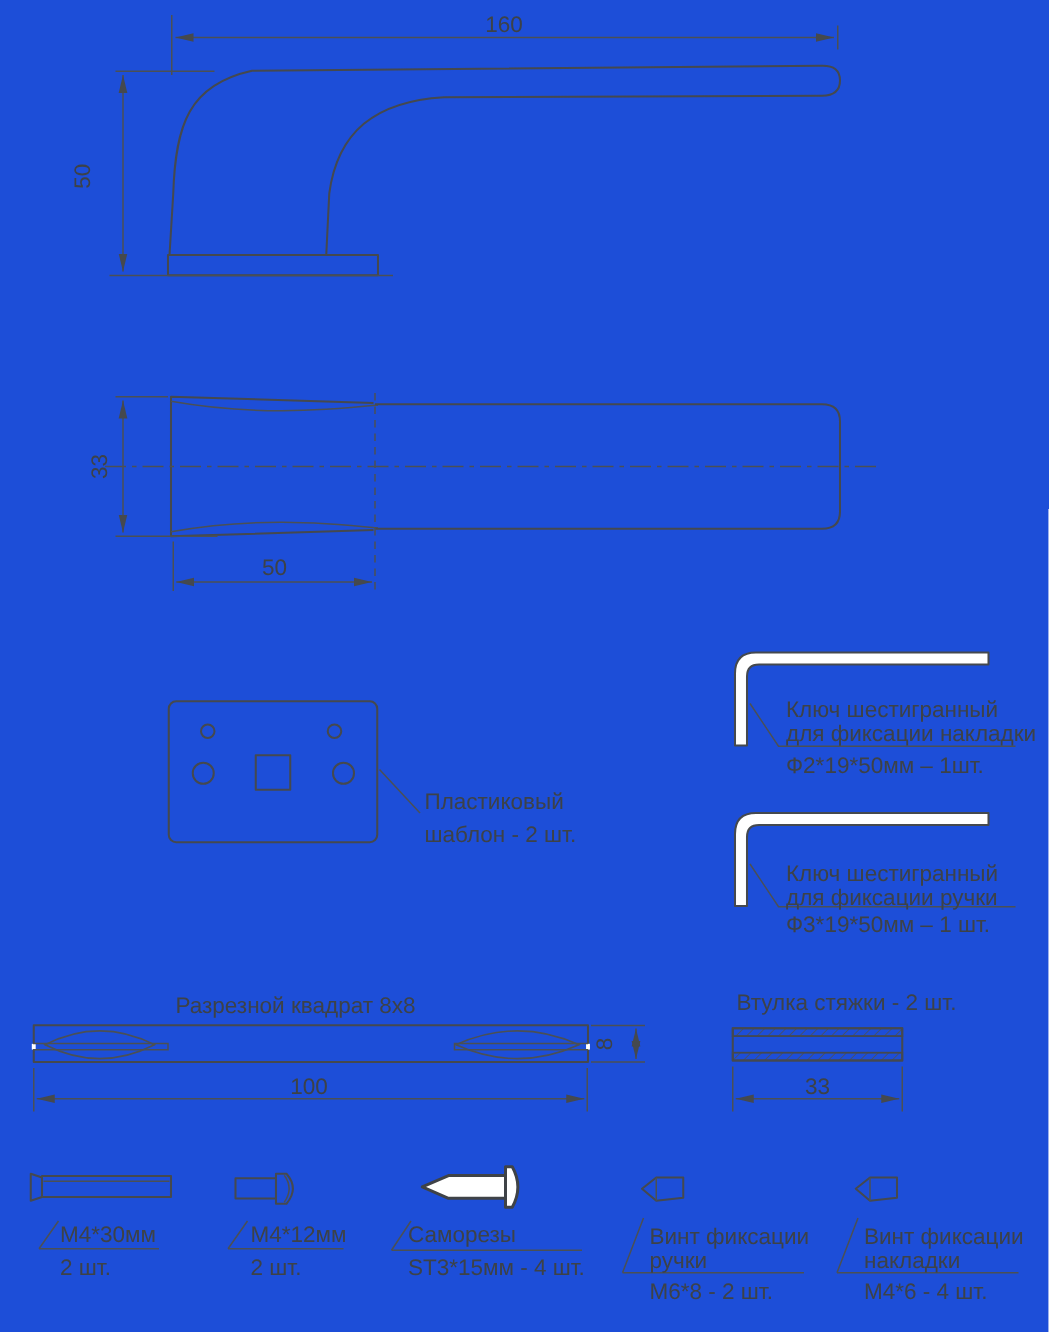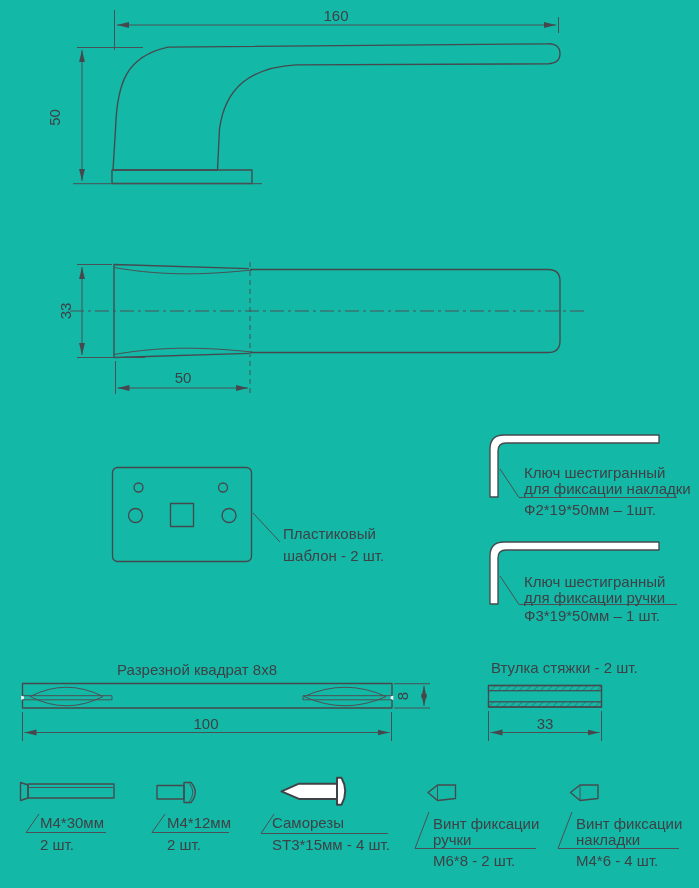--- a/index.html
+++ b/index.html
@@ -1,16 +1,16 @@
 <!DOCTYPE html>
 <html><head>
 <meta charset="utf-8">
 <style>
   html,body{margin:0;padding:0;background:#ffffff;}
-  .page{position:relative;width:699px;height:888px;background:#14b8a6;overflow:hidden;}
+  .page{position:relative;width:699px;height:888px;background:#1d4ed8;overflow:hidden;}
   svg{display:block;}
   .ln{stroke:#45494e;stroke-width:1.35;fill:none;stroke-linejoin:round;}
   .lnf{stroke:#45494e;stroke-width:1.35;fill:#fff;stroke-linejoin:round;}
   .thin{stroke:#4b5054;stroke-width:1;fill:none;}
   .bold{stroke:#3f4347;stroke-width:2;fill:#fff;stroke-linejoin:round;}
   .dash{stroke:#4b5054;stroke-width:1;fill:none;stroke-dasharray:5 4;}
   .cline{stroke:#4b5054;stroke-width:1;fill:none;stroke-dasharray:14 4 3 4;}
   .txt{font-family:"Liberation Sans",sans-serif;font-size:15px;fill:#3d4247;}
   .txtc{font-family:"Liberation Sans",sans-serif;font-size:15px;fill:#3d4247;text-anchor:middle;}
 </style>

